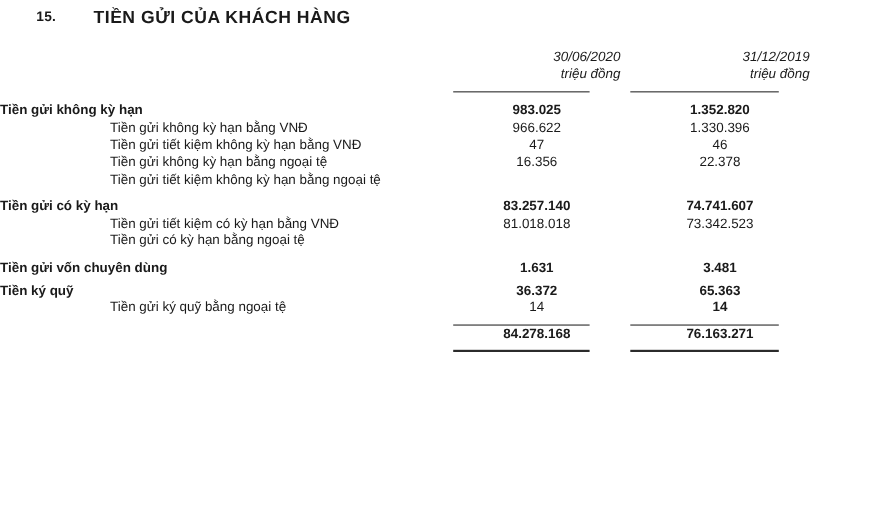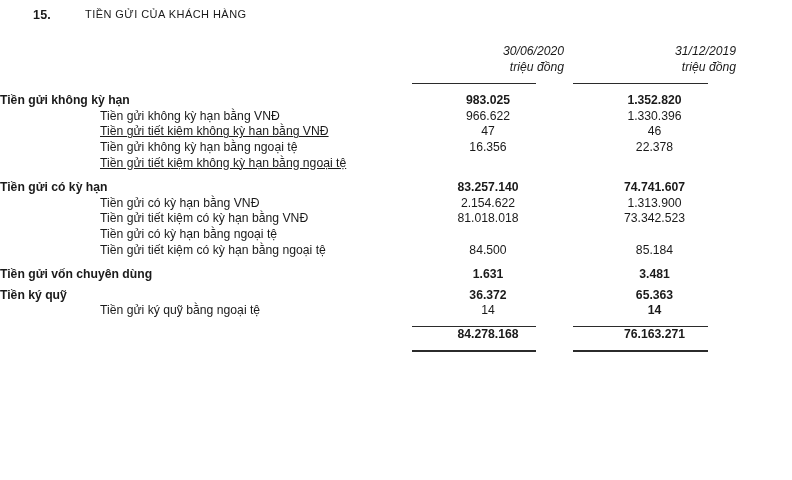--- a/index.html
+++ b/index.html
@@ -29,22 +29,22 @@
     left: 33px;
     top: 0;
     font-size: 12.5px;
     font-weight: bold;
     letter-spacing: 0.2px;
   }
   .note-title {
     position: absolute;
     left: 85px;
     top: 0;
-    font-size: 11px;
-    font-weight: normal;
+    font-size: 16px;
+    font-weight: bold;
     letter-spacing: 0.45px;
     white-space: nowrap;
   }
 
   
   .sheet {
     position: absolute;
     top: 44px;
     left: 0;
     width: 682px;
@@ -97,21 +97,21 @@
   .lbl.group {
     font-weight: bold;
     white-space: nowrap;
   }
   .lbl.item {
     padding-left: 100px;
     text-align: justify;
     text-justify: inter-word;
     margin-top: 45px;
   }
-  .lbl.item.wrap { width: 300px; text-decoration: underline; }
+  .lbl.item.wrap { width: 300px; }
 
   
   .val {
     text-align: center;
     padding-right: 28px;
     white-space: nowrap;
     font-variant-numeric: tabular-nums;
   }
   .val.b { font-weight: bold; }
 
@@ -239,55 +239,39 @@
 
     <tr>
       <td class="lbl group">Tiền gửi có kỳ hạn</td>
       <td></td>
       <td class="val b">83.257.140</td>
       <td></td>
       <td class="val b">74.741.607</td>
       <td></td>
     </tr>
 
-    <tr>
-      <td class="lbl item">Tiền gửi có kỳ hạn bằng VNĐ</td>
-      <td></td>
-      <td class="val">2.154.622</td>
-      <td></td>
-      <td class="val">1.313.900</td>
-      <td></td>
-    </tr>
 
     <tr>
       <td class="lbl item">Tiền gửi tiết kiệm có kỳ hạn bằng VNĐ</td>
       <td></td>
       <td class="val">81.018.018</td>
       <td></td>
       <td class="val">73.342.523</td>
       <td></td>
     </tr>
 
     <tr>
       <td class="lbl item">Tiền gửi có kỳ hạn bằng ngoại tệ</td>
       <td></td>
       <td class="val"></td>
       <td></td>
       <td class="val"></td>
       <td></td>
     </tr>
 
-    <tr>
-      <td class="lbl item">Tiền gửi tiết kiệm có kỳ hạn bằng ngoại tệ</td>
-      <td></td>
-      <td class="val">84.500</td>
-      <td></td>
-      <td class="val">85.184</td>
-      <td></td>
-    </tr>
 
     <tr class="sp-sm">
           <td colspan="6"></td>
         </tr>
 
     <tr>
       <td class="lbl group">Tiền gửi vốn chuyên dùng</td>
       <td></td>
       <td class="val b">1.631</td>
       <td></td>

